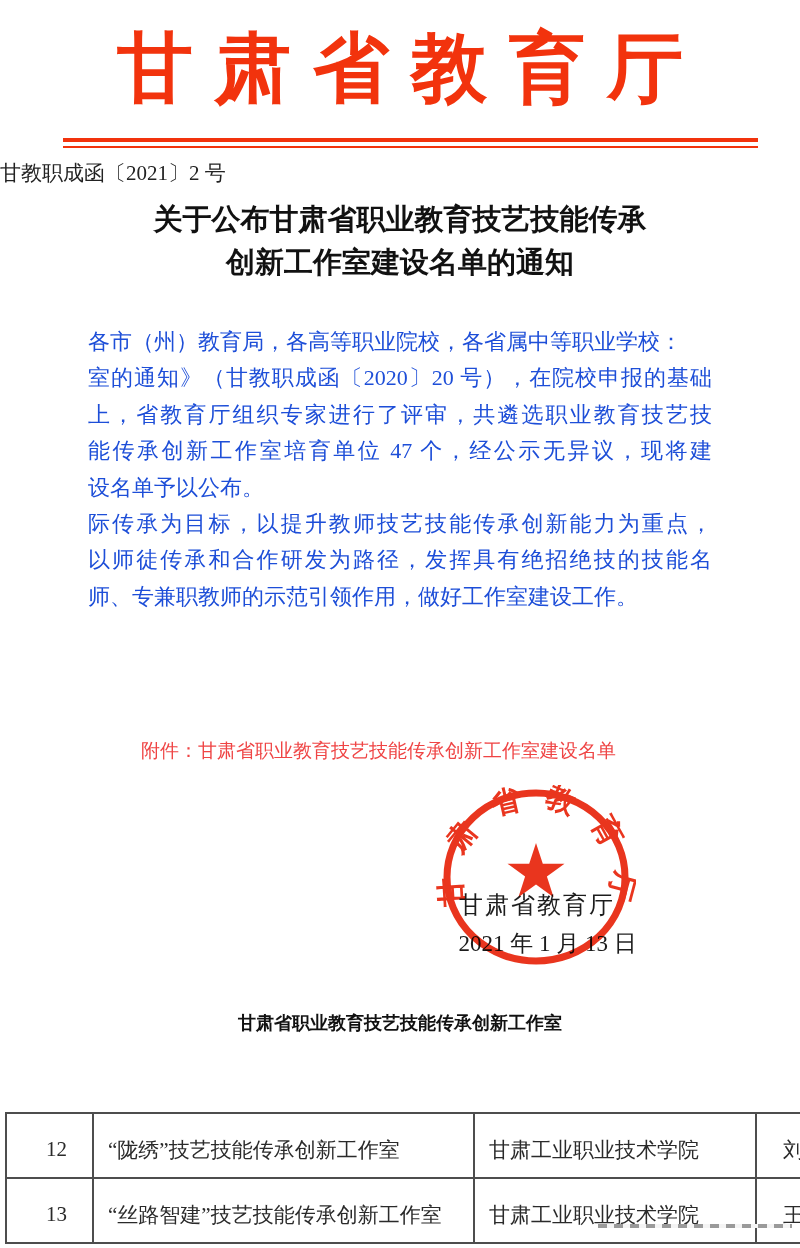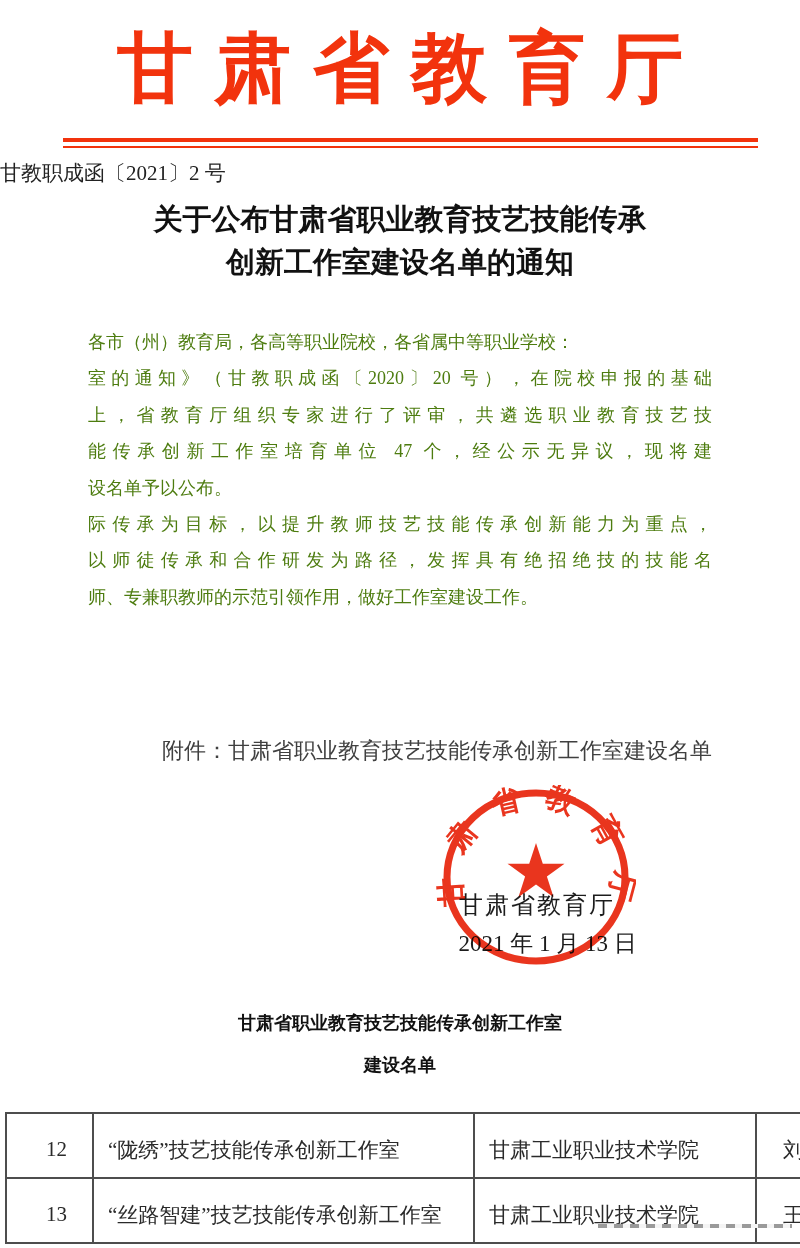--- a/index.html
+++ b/index.html
@@ -21,27 +21,27 @@
     position:absolute;top:160px;left:0;width:700px;text-align:left;
     font-size:21px;line-height:26px;color:#222;white-space:nowrap;
   }
   .doc-title{
     position:absolute;top:198px;left:0;width:800px;text-align:center;
     font-weight:bold;font-size:29px;line-height:43px;color:#111;
   }
   
   .body-text{
     position:absolute;top:324px;left:88px;width:624px;
-    font-size:18px;line-height:36.4px;color:#4d7c0f;
+    font-size:22px;line-height:36.4px;color:#1d4ed8;
   }
   .bline{width:624px;white-space:nowrap;}
   .bline.just{text-align:justify;text-align-last:justify;white-space:normal;height:36.4px;overflow:hidden;}
   .attachment{
-    position:absolute;top:736px;left:162px;width:600px;
-    font-size:22px;line-height:30px;color:#404040;white-space:nowrap;
+    position:absolute;top:736px;left:141px;width:600px;
+    font-size:19px;line-height:30px;color:#ef4444;white-space:nowrap;
   }
   
   .signer{
     position:absolute;top:889px;left:437px;width:200px;text-align:center;
     font-size:24px;letter-spacing:2px;color:#1c1c1c;white-space:nowrap;z-index:1;
   }
   .sig-date{
     position:absolute;top:928px;left:440px;width:215px;text-align:center;
     font-size:23px;color:#1c1c1c;white-space:nowrap;z-index:1;
   }
@@ -112,21 +112,20 @@
       <ellipse cx="100" cy="92" rx="89" ry="84" fill="none" stroke="#e8250c" stroke-width="7"></ellipse>
       <polygon fill="#e8250c" points="100,58 106.8,78.7 128.5,78.7 110.9,91.6 117.6,112.3 100,99.5 82.4,112.3 89.1,91.6 71.5,78.7 93.2,78.7"></polygon>
       <path id="sealArc" d="M 34.2 127 A 76 70 0 1 1 165.8 127" fill="none"></path>
       <text font-size="29" font-weight="bold" fill="#e8250c" font-family="'Liberation Serif','DejaVu Serif',serif" letter-spacing="21">
         <textPath href="#sealArc" startOffset="8">甘肃省教育厅</textPath>
       </text>
     </svg>
   </div>
 
   <div class="tbl-title l1">甘肃省职业教育技艺技能传承创新工作室</div>
-  <div class="tbl-title l2">建设名单</div>
 
   <table class="roster">
     <tbody>
       <tr>
         <td class="c-no">12</td>
         <td class="c-shop">“陇绣”技艺技能传承创新工作室</td>
         <td class="c-inst">甘肃工业职业技术学院</td>
         <td class="c-name">刘云帆</td>
       </tr>
       <tr>

